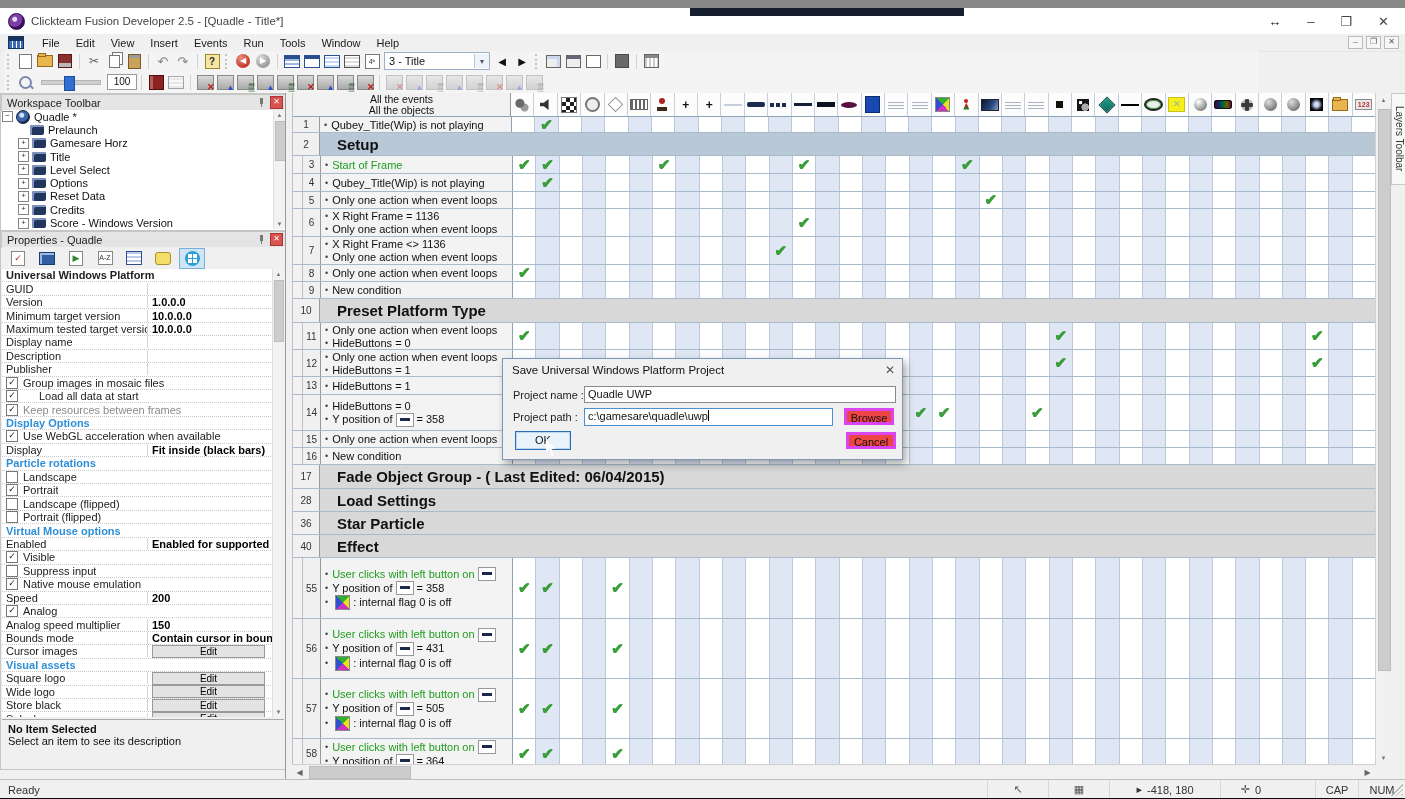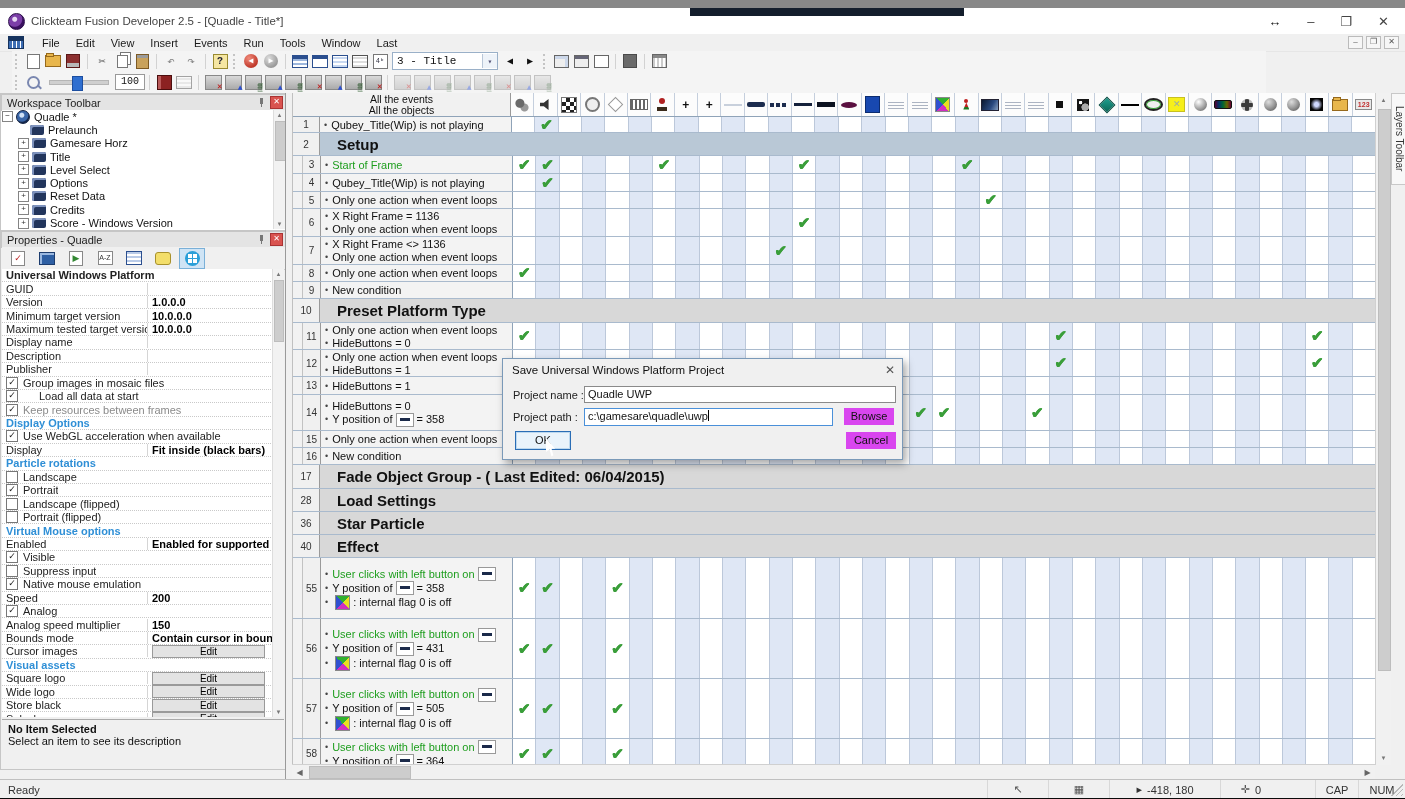--- a/index.html
+++ b/index.html
@@ -10,21 +10,21 @@
   #titlebar{left:0;top:0;width:1405px;height:26px;background:#fff;border-bottom:1px solid #e3e3e3;display:flex;align-items:center;}
   #fusion-logo{width:15px;height:15px;border-radius:50%;margin:0 6px 0 8px;
      background:radial-gradient(circle at 38% 35%,#e7d9f3 0 2px,#7c3fa8 3px 7px,#3a1060 8px);border:1px solid #2a0d48;}
   #title-text{color:#444;font-size:11.5px;}
   #title-artifact{left:690px;top:0;width:274px;height:8px;background:#141e2c;}
   .cap-btns{margin-left:auto;display:flex;align-items:center;gap:26px;padding-right:16px;color:#444;font-size:13px;}
   #menubar{left:0;top:26px;width:1405px;height:17px;background:#f0f0f0;display:flex;align-items:center;border-bottom:1px solid #e6e6e6;}
   #menu-doc-icon{width:14px;height:11px;margin:0 10px 0 8px;background:linear-gradient(#16335e,#16335e) 0 0/14px 4px no-repeat,repeating-linear-gradient(90deg,#3c6db4 0 3px,#fff 3px 4px);border:1px solid #16335e;}
   .menu-item{padding:1px 8px;color:#1a1a1a;}
   .mdi-ctl{width:13px;height:11px;border:1px solid #bbb;background:#f6f6f6;font-size:8px;line-height:10px;text-align:center;color:#555;margin-left:3px;}
-  .toolbar{left:12px;width:1254px;background:#f4f4f4;display:flex;align-items:center;border-bottom:1px solid #ddd;font-family:Liberation Mono, monospace;}
+  .toolbar{left:4px;width:1254px;background:#f4f4f4;display:flex;align-items:center;border-bottom:1px solid #ddd;}
   #toolbar1{top:43px;height:20px;}
   #toolbar2{top:63px;height:22px;border-bottom:1px solid #cfcfcf;}
   .tsep{width:1px;height:15px;background:#d2d2d2;margin:0 4px;}
   .tgrip{width:3px;height:15px;border-left:2px dotted #c4c4c4;margin:0 3px;}
   .tbtn{width:20px;height:17px;display:flex;align-items:center;justify-content:center;flex:none;}
   .combo{width:100px;height:16px;background:#fff;border:1px solid #9ab0c8;display:flex;align-items:center;font-size:11px;padding-left:4px;margin:0 2px;}
   .combo .arrow{margin-left:auto;width:14px;height:14px;background:#eef3f9;border-left:1px solid #b8c6d8;font-size:8px;color:#557;display:flex;align-items:center;justify-content:center;}
   .zoombox{width:28px;height:14px;border:1px solid #999;background:#fff;font-size:10px;text-align:center;line-height:14px;}
   .slider{width:58px;height:3px;background:#cfcfcf;border:1px solid #b5b5b5;position:relative;margin:0 6px;}
   .slider .knob{position:absolute;left:22px;top:-5px;width:9px;height:13px;background:#2f6fd0;border:1px solid #1c4ea0;}
@@ -170,21 +170,21 @@
   #layers-tab{left:1391px;top:85px;width:14px;height:90px;background:#f8f8f8;border:1px solid #c8c8c8;display:flex;align-items:center;justify-content:center;}
   #layers-tab span{writing-mode:vertical-rl;font-size:10px;color:#333;}
   
   #dialog{left:502px;top:350px;width:399px;height:100px;background:#f0f0f0;border:1px solid #7a99b8;box-shadow:3px 4px 8px rgba(0,0,0,.35);z-index:50;}
   #dlg-title{height:21px;display:flex;align-items:center;padding-left:9px;font-size:11.5px;color:#111;}
   #dlg-close{margin-left:auto;width:24px;text-align:center;color:#555;font-size:12px;}
   .dlg-label{position:absolute;left:10px;font-size:11px;color:#222;}
   .dlg-input{position:absolute;background:#fff;border:1px solid #8a8a8a;font-size:11px;padding:1px 3px;font-family:"Liberation Sans",sans-serif;box-sizing:border-box;}
   .dlg-input.focus{border:1px solid #4a90d9;}
   .caret{display:inline-block;width:1px;height:11px;background:#000;vertical-align:-1px;}
-  .dlg-btn{position:absolute;background:#d946ef;border:1px solid #d946ef;font-size:11px;text-align:center;box-sizing:border-box;}
+  .dlg-btn{position:absolute;background:#ef4444;border:3px solid #d946ef;font-size:11px;text-align:center;box-sizing:border-box;}
   #ok-btn{left:12px;top:72px;width:56px;height:19px;background:#e9f3fb;border:1px solid #2a6db5;box-shadow:0 0 0 1px #bcd8ef inset;line-height:17px;}
   #browse-btn{left:341px;top:49px;width:50px;height:17px;line-height:15px;}
   #cancel-btn{left:343px;top:73px;width:50px;height:17px;line-height:15px;}
   #mouse-cursor{left:546px;top:430px;width:13px;height:19px;z-index:99;background:#fff;filter:drop-shadow(0.5px 0.5px 0 #000) drop-shadow(-0.5px -0.5px 0 #000) drop-shadow(0.5px -0.5px 0 #000) drop-shadow(-0.5px 0.5px 0 #000);clip-path:polygon(0 0,0 74%,27% 60%,42% 97%,57% 91%,43% 56%,70% 56%);}
   
   #statusbar{left:0;top:771px;width:1405px;height:19px;background:#f0f0f0;border-top:1px solid #c0c0c0;display:flex;align-items:center;font-size:11px;color:#333;}
   .scell{border-left:1px solid #d8d8d8;height:100%;display:flex;align-items:center;justify-content:center;}
   #black-band{left:0;top:790px;width:1405px;height:9px;background:#0a0a0a;}
   #grip{position:absolute;right:2px;bottom:11px;width:12px;height:12px;background:linear-gradient(135deg,transparent 0 50%,#b8b8b8 50% 55%,transparent 55% 70%,#b8b8b8 70% 75%,transparent 75% 90%,#b8b8b8 90% 95%,transparent 95%);}
 </style>
@@ -209,21 +209,21 @@
     <div id="menu-doc-icon"></div>
     <div id="menu-items" style="display:flex;">
         <div class="menu-item">File</div>
         <div class="menu-item">Edit</div>
         <div class="menu-item">View</div>
         <div class="menu-item">Insert</div>
         <div class="menu-item">Events</div>
         <div class="menu-item">Run</div>
         <div class="menu-item">Tools</div>
         <div class="menu-item">Window</div>
-        <div class="menu-item">Last</div>
+        <div class="menu-item">Help</div>
       </div>
     <div style="margin-left:auto;display:flex;padding-right:6px;">
       <div class="mdi-ctl">–</div>
       <div class="mdi-ctl">❐</div>
       <div class="mdi-ctl">✕</div>
     </div>
   </div>
 
   <div class="abs toolbar" id="toolbar1">
       <div class="tgrip"></div>

